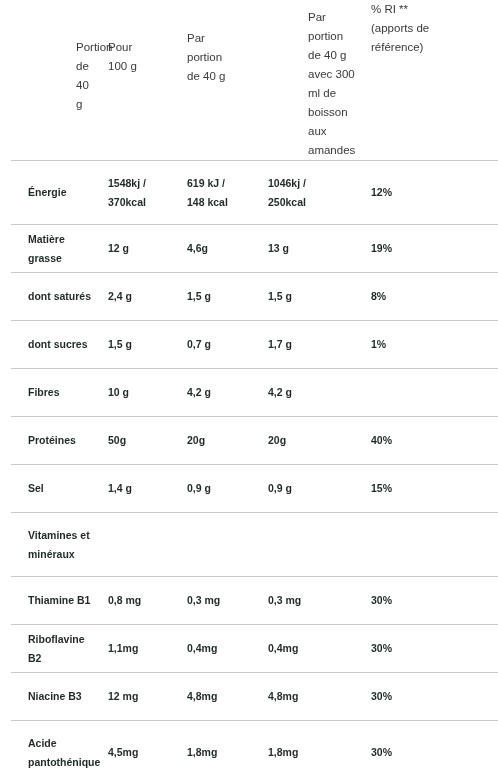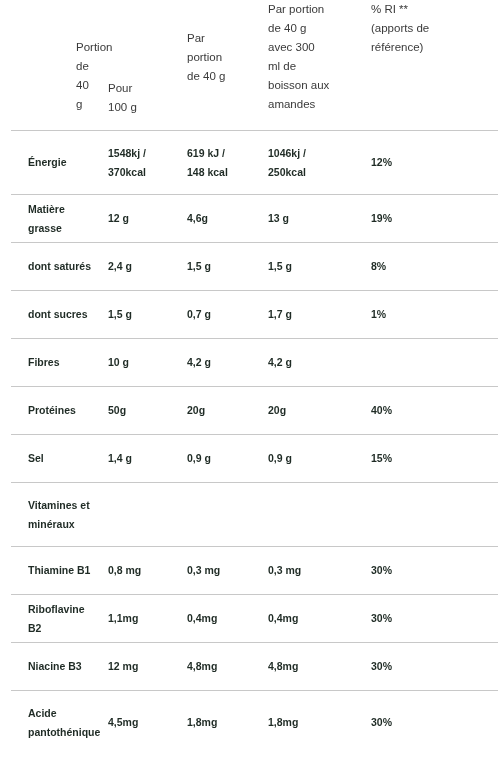--- a/index.html
+++ b/index.html
@@ -43,23 +43,23 @@
     padding-top: 0;
     padding-bottom: 0;
   }
 
   .hdr-inner {
     display: block;
   }
 
   
   .hdr-1 { padding-top: 38px; margin-left: 48px; }
-  .hdr-2 { padding-top: 38px; margin-top: 41px; }
+  .hdr-2 { padding-top: 38px; }
   .hdr-3 { padding-top: 29px; }
-  .hdr-4 { padding-top: 0px; }
+  .hdr-4 { padding-top: 8px; margin-left: 40px; }
   .hdr-5 { }
 
   tbody td {
     text-align: left;
     vertical-align: middle;
     font-size: 10.5px;
     font-weight: 700;
     line-height: 19px;
     color: #1f2b25;
     padding: 0 10px 0 0;

